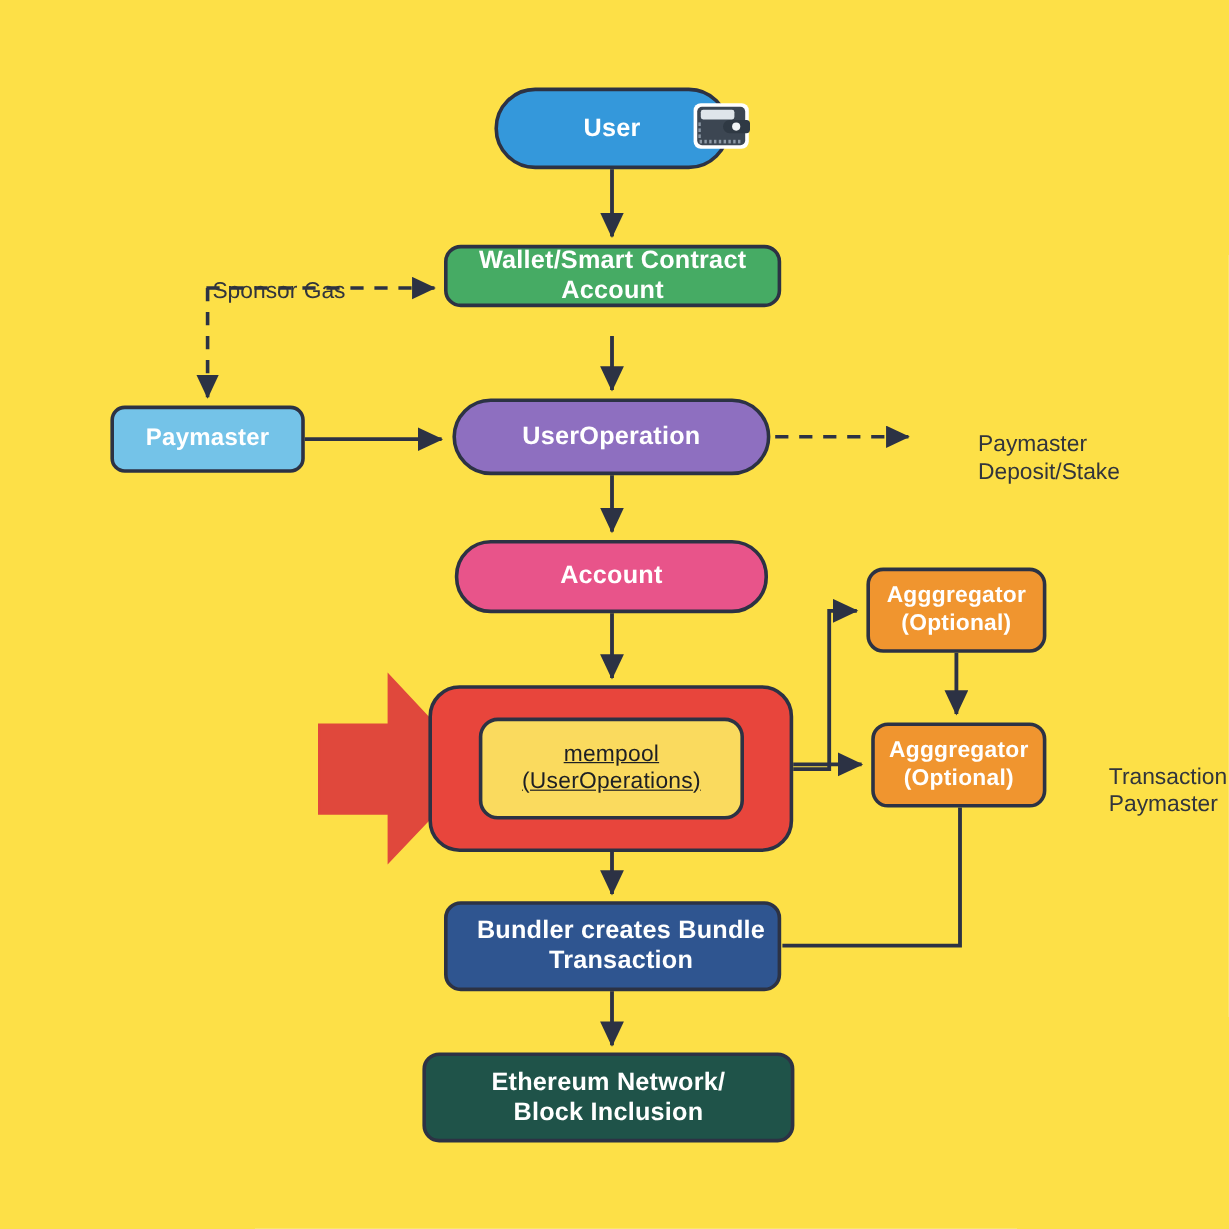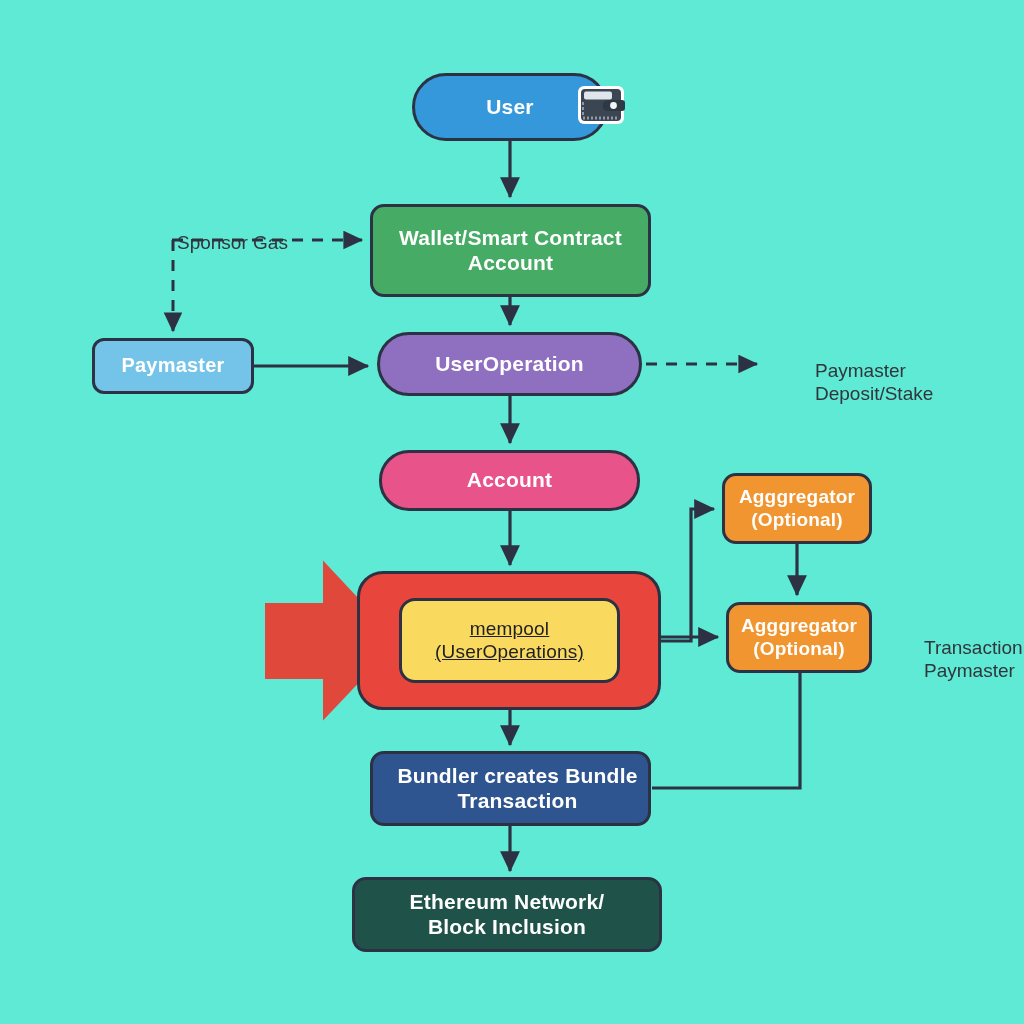--- a/index.html
+++ b/index.html
@@ -10,21 +10,21 @@
   body {
     width: 1024px;
     height: 1024px;
     font-family: "Liberation Sans", sans-serif;
     overflow: hidden;
   }
   #canvas {
     position: relative;
     width: 1024px;
     height: 1024px;
-    background: #5eead4;
+    background: #fde047;
   }
   svg.wires {
     position: absolute;
     left: 0;
     top: 0;
     width: 1024px;
     height: 1024px;
   }
   .node {
     position: absolute;
@@ -41,21 +41,21 @@
     z-index: 4;
   }
   .node span { display: block; padding: 0 10px; }
 
   
   #n-user {
     left: 412px; top: 73px; width: 196px; height: 68px;
     background: #3498db; border-radius: 34px; font-size: 21px;
   }
   #n-wallet {
-    left: 370px; top: 204px; width: 281px; height: 93px;
+    left: 370px; top: 204px; width: 281px; height: 52px;
     background: #46ab64; border-radius: 14px; font-size: 21px;
   }
   #n-paymaster {
     left: 92px; top: 338px; width: 162px; height: 56px;
     background: #74c3e8; border-radius: 12px; font-size: 20px;
   }
   #n-userop {
     left: 377px; top: 332px; width: 265px; height: 64px;
     background: #8e6fc0; border-radius: 32px; font-size: 21px;
   }

